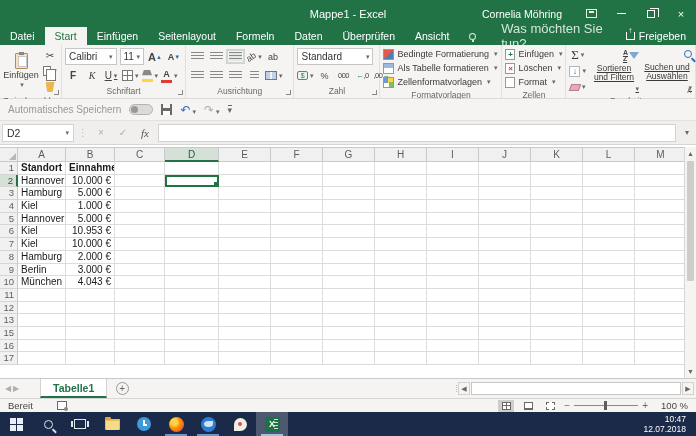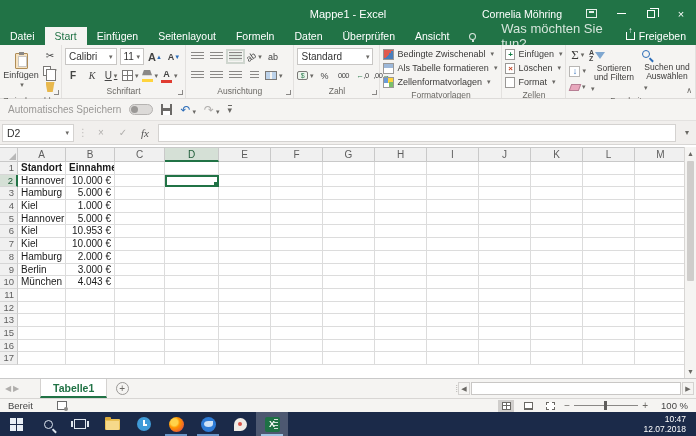--- a/index.html
+++ b/index.html
@@ -70,21 +70,21 @@
   .styleico { width:11px; height:11px; border:1px solid #9a9896; }
   .cf { background:linear-gradient(135deg,#e05a4e 0 50%,#4a7ebb 50% 100%); }
   .tbl { background:linear-gradient(#9db8d9 0 4px,#fff 4px); }
   .cstyles { background:conic-gradient(#ffd43d 0 25%,#7bbf6a 0 50%,#fff 0 75%,#6a9bd8 0 100%); }
   .cellico { width:10px; height:11px; border:1px solid #9a9896; background:#fff; display:flex; align-items:center; justify-content:center; font-size:8px; font-weight:bold; }
   .grn { color:#107c41; } .red { color:#c43e1c; }
   .menurow { display:flex; align-items:center; gap:3px; font-size:9px; color:#3b3a39; height:14px; white-space:nowrap; }
   .sigma { font-size:13px; color:#3b3a39; font-family:"Liberation Serif",serif; }
   .filldn { font-size:9px; color:#2b6cb8; border:1px solid #b8b6b4; width:11px; height:11px; display:flex; align-items:center; justify-content:center; background:#fff; }
   .eraser { width:10px; height:7px; background:#e8a7bc; transform:skewX(-20deg); border:1px solid #b77f94; }
-  .bigbtn2 { width:50px; display:flex; flex-direction:column; align-items:flex-start; justify-content:center; text-align:center; font-size:8.5px; line-height:9px; color:#3b3a39; gap:2px; }
+  .bigbtn2 { width:50px; display:flex; flex-direction:column; align-items:flex-end; justify-content:center; text-align:center; font-size:8.5px; line-height:9px; color:#3b3a39; gap:2px;text-decoration:underline; }
   .sortico { font-size:7px; font-weight:bold; color:#444; line-height:6px; text-align:left; display:flex; align-items:center; gap:1px; }
   .funnel { width:0; height:0; border-left:5px solid transparent; border-right:5px solid transparent; border-top:7px solid #7fa7d0; }
   .mag { width:8px; height:8px; border:1.5px solid #2b6cb8; border-radius:50%; position:relative; }
   .mag::after { content:""; position:absolute; width:5px; height:1.5px; background:#2b6cb8; transform:rotate(45deg); left:6px; top:8px; }
   .collapse { position:absolute; right:3px; bottom:3px; font-size:8px; color:#6a6864; }
 
   
   .qatrow { position:absolute; top:99px; left:0; width:696px; height:22px; background:#f5f4f2; display:flex; align-items:center; padding-left:8px; gap:8px; border-bottom:1px solid #e3e1df; }
   .qat-label { font-size:10px; color:#9a9896; }
   .toggle { width:24px; height:11px; border:1px solid #b5b3b1; border-radius:6px; background:#dcdad8; position:relative; }
@@ -376,21 +376,21 @@
       </div>
       <div class="rg-label">Zahl</div>
       <span class="dlg"></span>
     </div>
 
     <div class="rgroup" style="width:126px">
       <div class="rg-body">
         <div class="rcol" style="width:100%">
           <div class="menurow">
               <span class="styleico cf"></span>
-              <span>Bedingte Zwischenabl</span>
+              <span>Bedingte Formatierung</span>
               <span class="caret">▾</span>
             </div>
           <div class="menurow">
               <span class="styleico tbl"></span>
               <span>Als Tabelle formatieren</span>
               <span class="caret">▾</span>
             </div>
           <div class="menurow">
               <span class="styleico cstyles"></span>
               <span>Zellenformatvorlagen</span>

